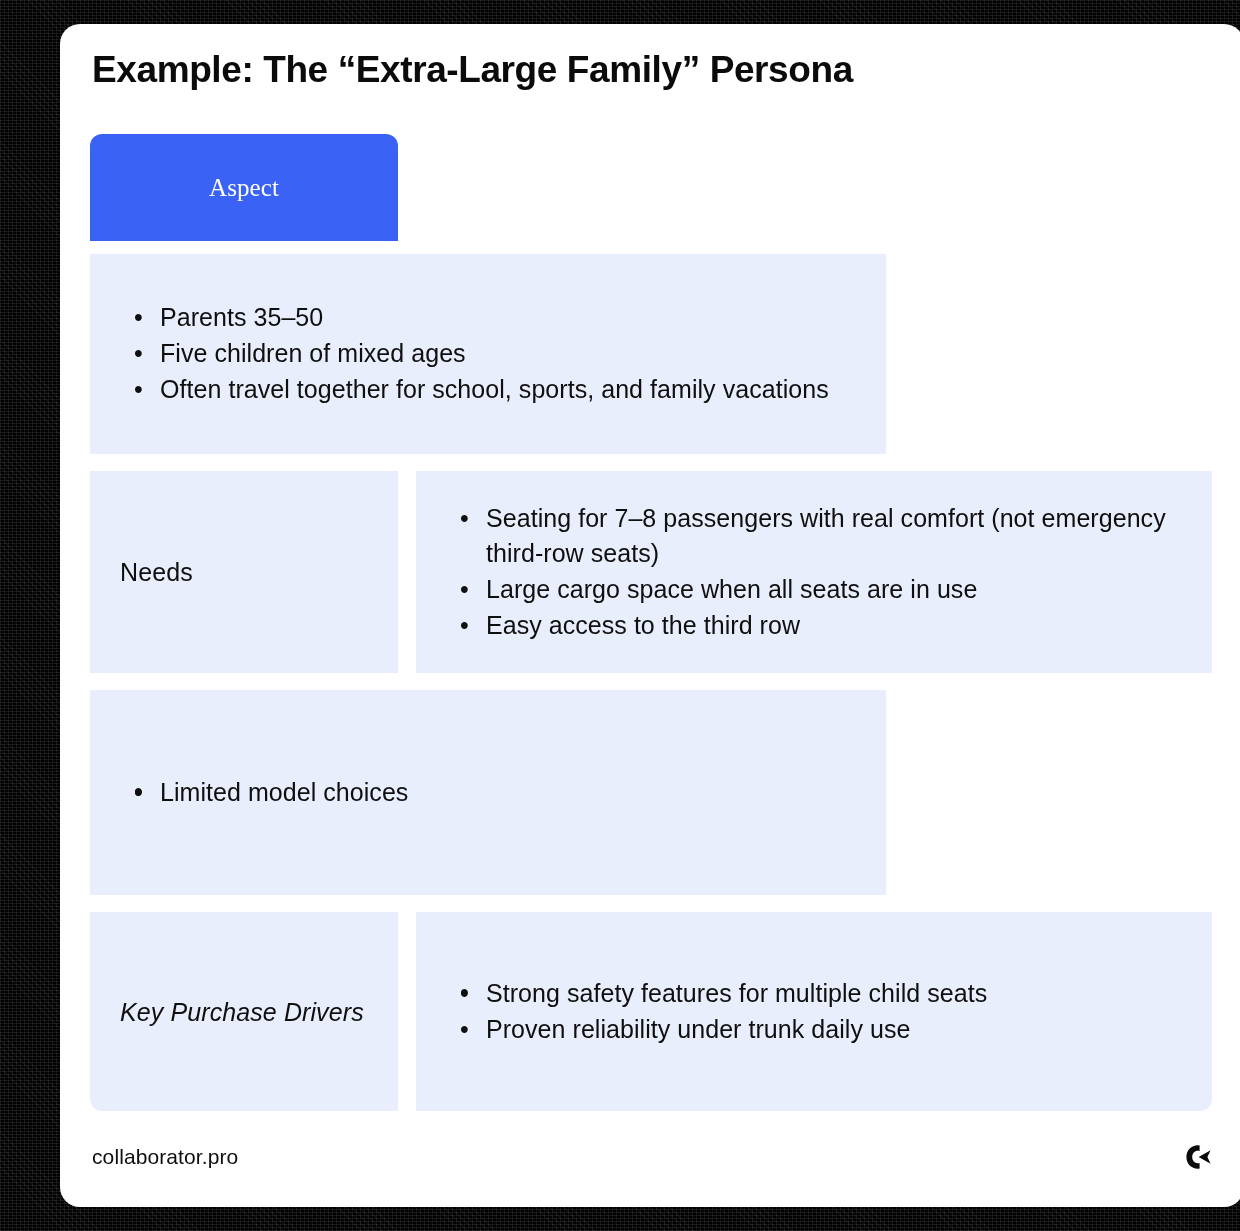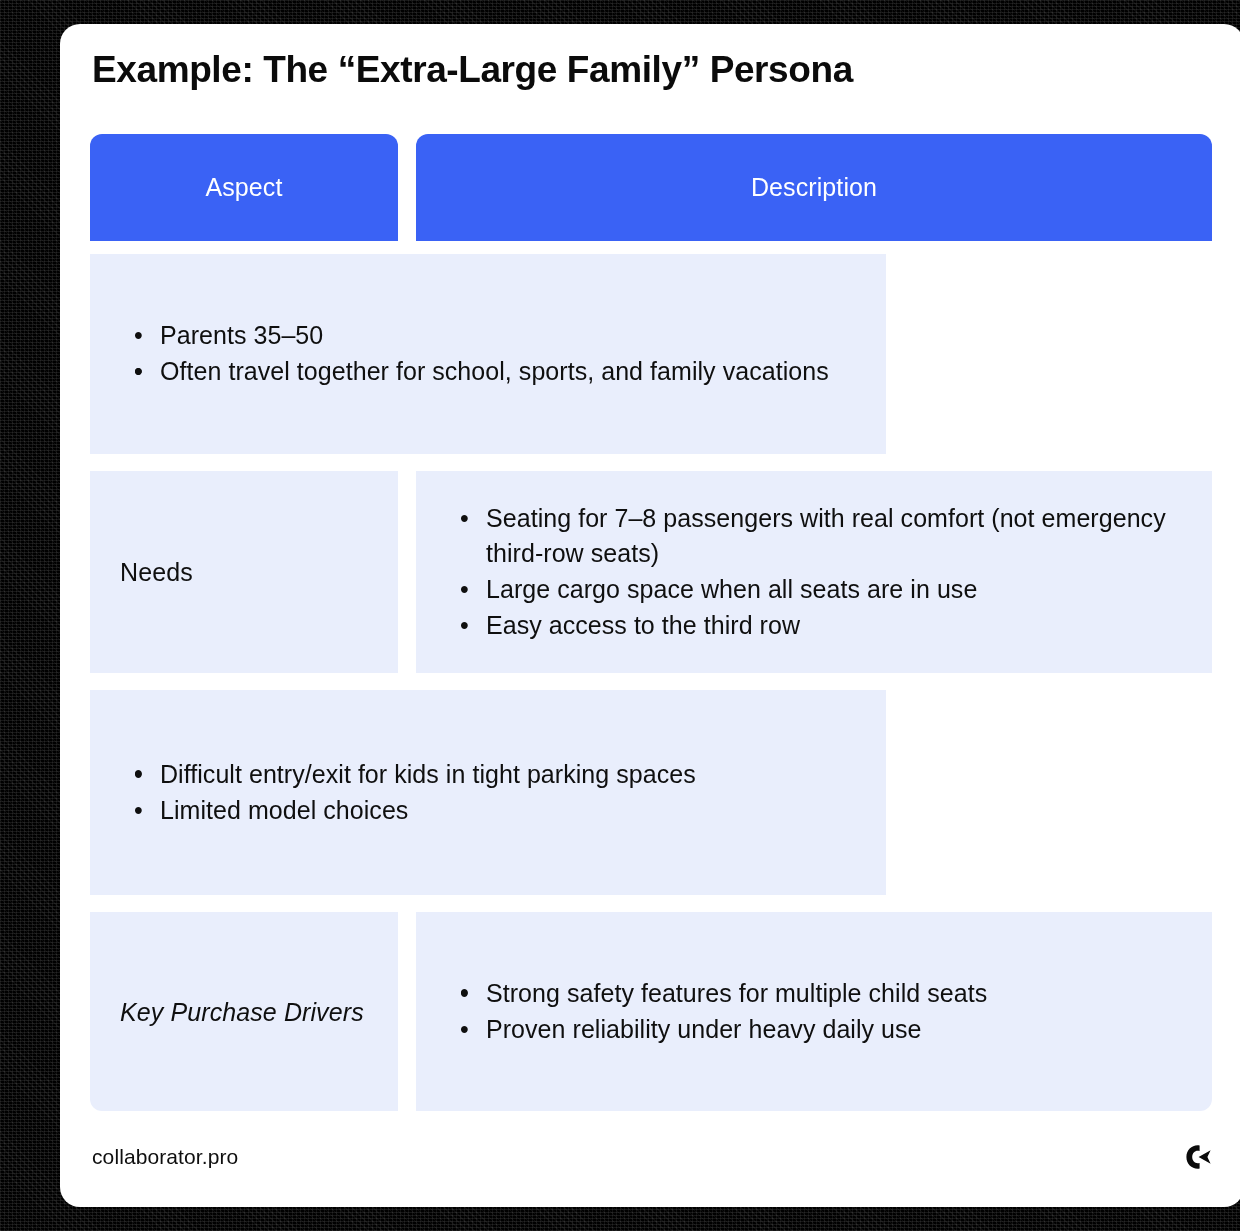--- a/index.html
+++ b/index.html
@@ -56,20 +56,21 @@
     position: absolute;
     left: 30px;
     top: 110px;
     width: 1122px;
   }
 
   .table-head-row {
     display: flex;
     gap: 18px;
     margin-bottom: 13px;
+    font-family: Liberation Serif, serif;
   }
 
   .th {
     background: #3A62F5;
     color: #ffffff;
     border-radius: 12px 12px 0 0;
     height: 107px;
     display: flex;
     align-items: center;
     justify-content: center;
@@ -165,61 +166,60 @@
 <div id="noise-layer"></div>
 
 <div id="card">
 
   <h1 id="page-title">Example: The “Extra-Large Family” Persona</h1>
 
   <div id="persona-table">
 
     <div class="table-head-row">
       <div class="th col-aspect">Aspect</div>
-      <div class="th col-desc">Description</div>
     </div>
 
     <div class="table-row row-profile">
       <div class="td td-desc col-desc">
         <ul class="bullet-list">
           <li><span class="dot">•</span><span>Parents 35–50</span></li>
-          <li><span class="dot">•</span></li>
+          <li><span class="dot">•</span><span>Five children of mixed ages</span></li>
           <li><span class="dot">•</span><span>Often travel together for school, sports, and family vacations</span></li>
         </ul>
       </div>
     </div>
 
     <div class="table-row row-needs">
       <div class="td td-aspect col-aspect">Needs</div>
       <div class="td td-desc col-desc">
         <ul class="bullet-list">
           <li><span class="dot">•</span><span>Seating for 7–8 passengers with real comfort (not emergency third-row seats)</span></li>
           <li><span class="dot">•</span><span>Large cargo space when all seats are in use</span></li>
           <li><span class="dot">•</span><span>Easy access to the third row</span></li>
         </ul>
       </div>
     </div>
 
     <div class="table-row row-pain">
       <div class="td td-desc col-desc">
         <ul class="bullet-list">
           <li><span class="dot">•</span></li>
-          <li><span class="dot">•</span><span>Difficult entry/exit for kids in tight parking spaces</span></li>
+          <li><span class="dot">•</span></li>
           <li><span class="dot">•</span><span>Limited model choices</span></li>
         </ul>
       </div>
     </div>
 
     <div class="table-row row-drivers">
       <div class="td td-aspect col-aspect">Key Purchase Drivers</div>
       <div class="td td-desc col-desc">
         <ul class="bullet-list">
           <li><span class="dot">•</span></li>
           <li><span class="dot">•</span><span>Strong safety features for multiple child seats</span></li>
-          <li><span class="dot">•</span><span>Proven reliability under heavy daily use</span></li>
+          <li><span class="dot">•</span><span>Proven reliability under trunk daily use</span></li>
         </ul>
       </div>
     </div>
 
   </div>
 
   <div id="footer">
     <div id="footer-brand">collaborator.pro</div>
     <svg id="footer-logo" viewBox="0 0 32 32">
       <path d="M17.6 4.4 C10.6 3.2 4.4 8.6 4.4 16 C4.4 23.4 10.6 28.8 17.6 27.6 L17.6 21.9 C13.9 23.2 10.2 20.5 10.2 16 C10.2 11.5 13.9 8.8 17.6 10.1 Z" fill="#0b0b0b"></path>

